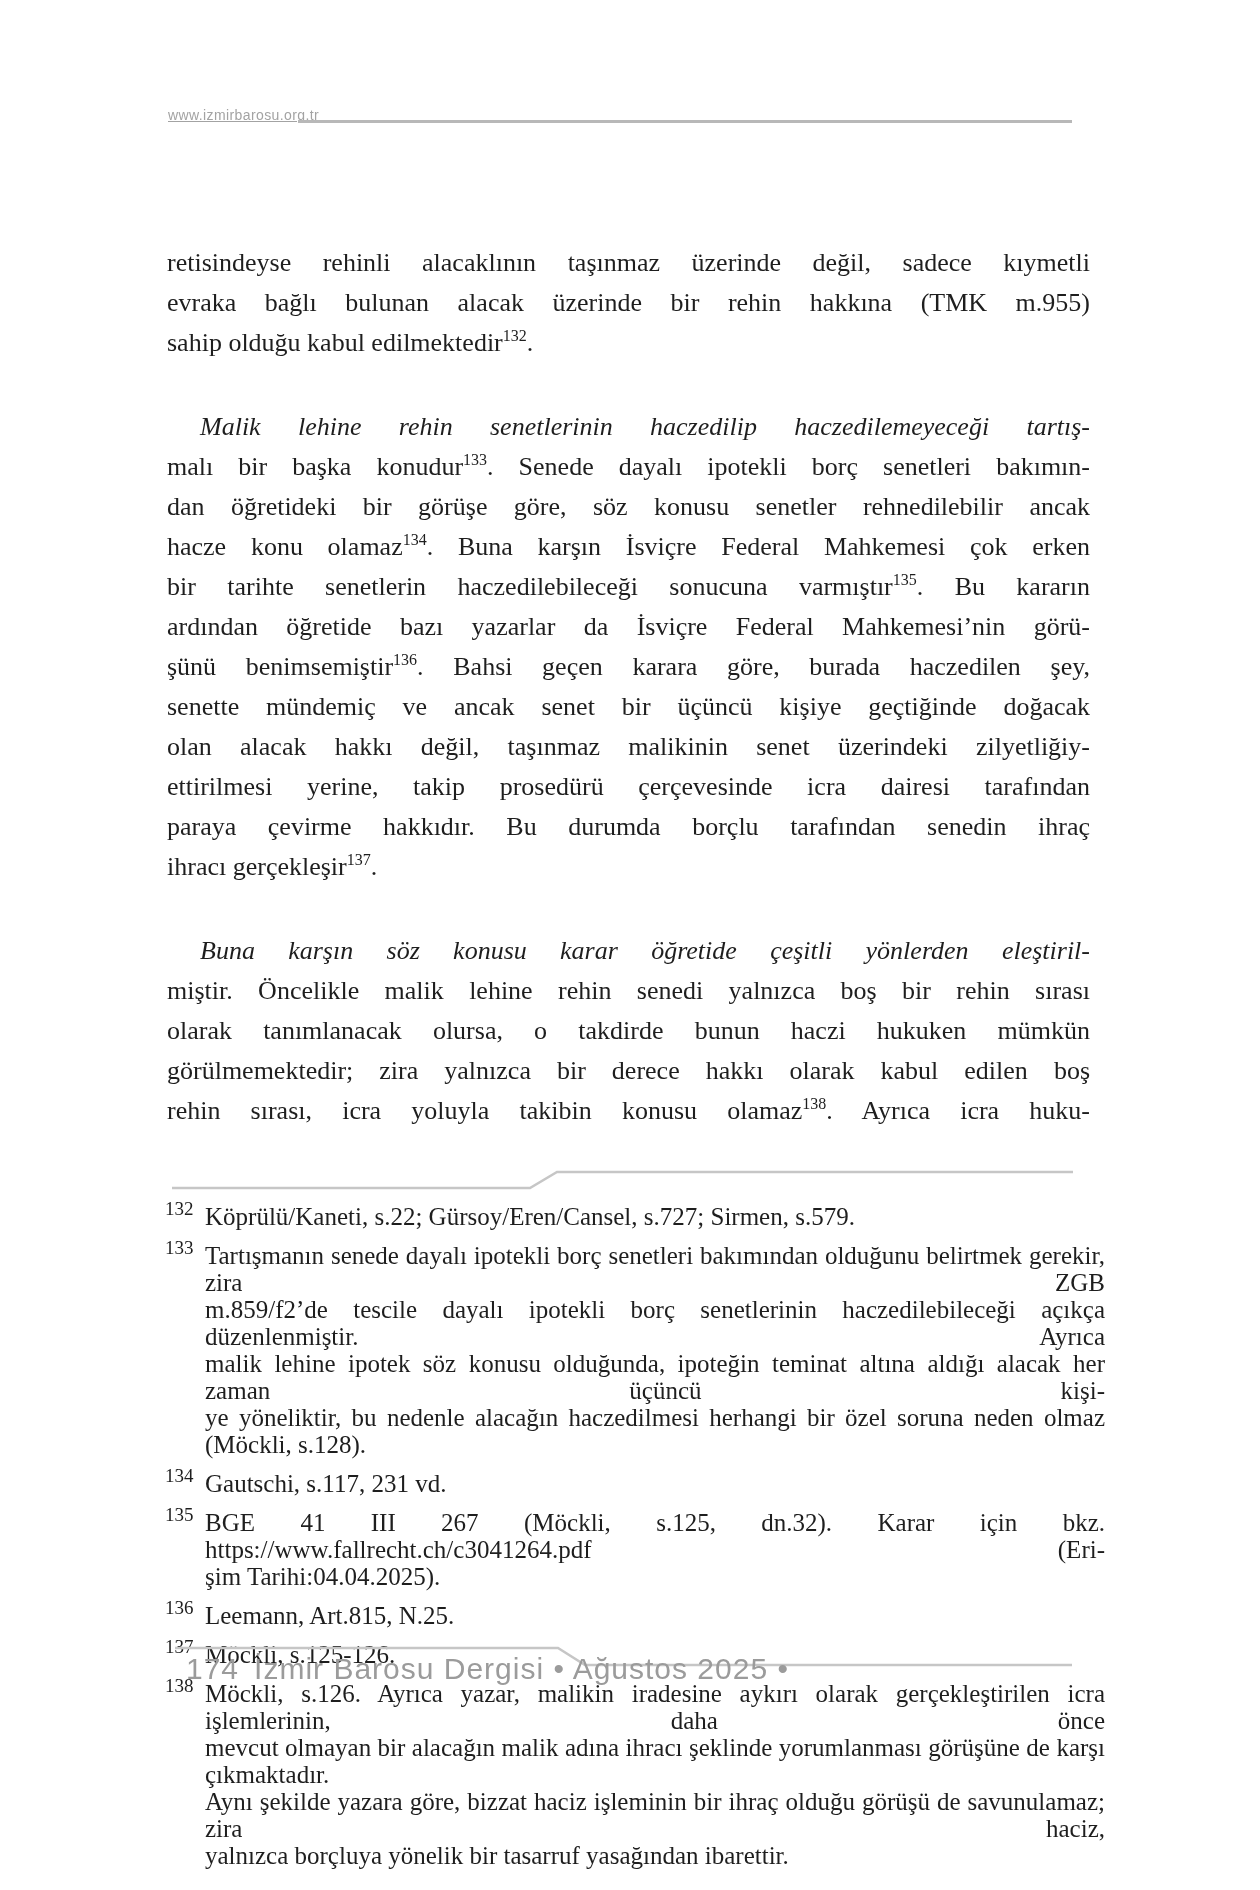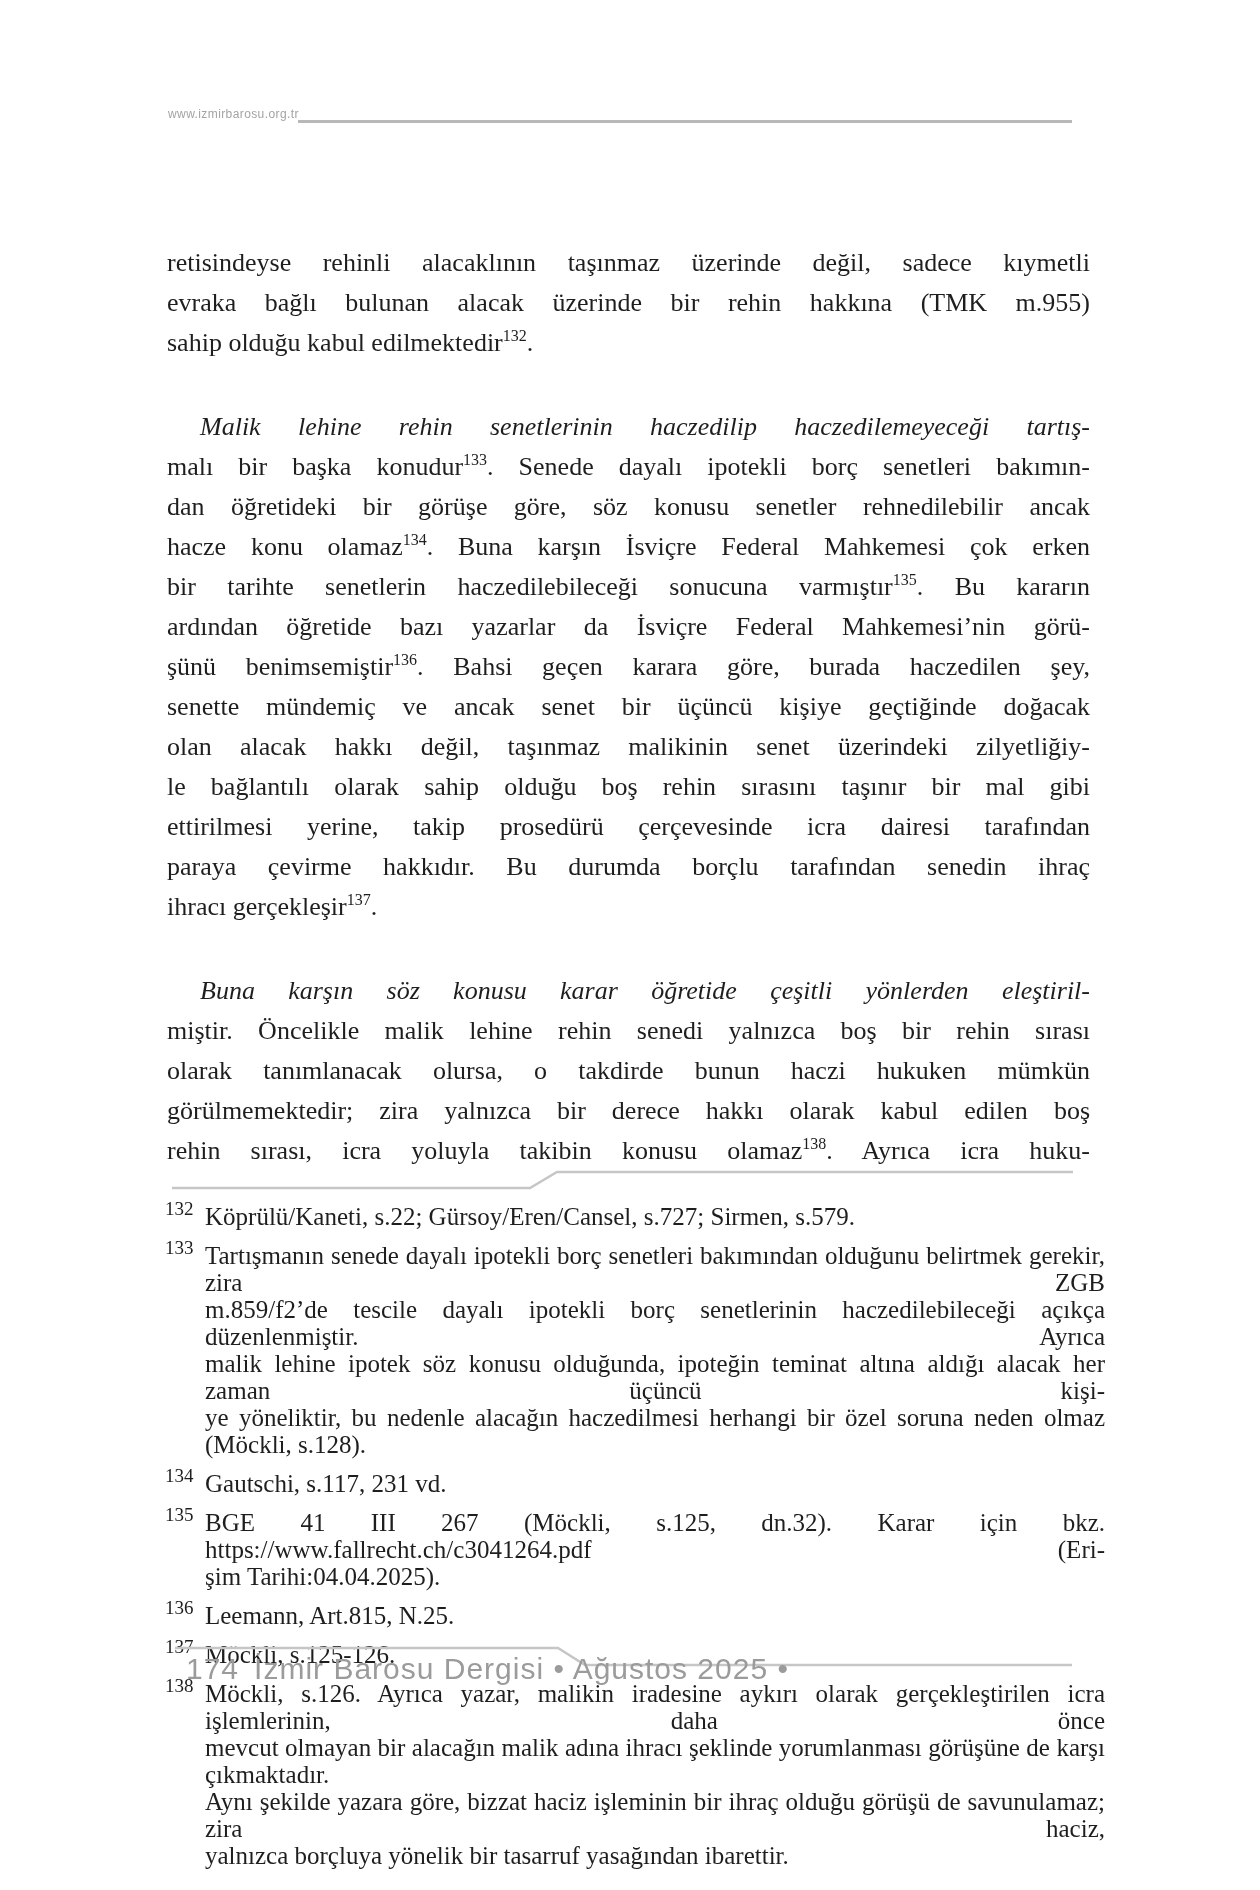--- a/index.html
+++ b/index.html
@@ -1,20 +1,20 @@
 <!DOCTYPE html>
 <html lang="tr"><head>
 <meta charset="utf-8">
 <style>
   html,body{margin:0;padding:0;background:#e8e8e8;}
   .page{position:relative;width:1260px;height:1890px;background:#ffffff;margin:0 auto;overflow:hidden;
         font-family:"Liberation Serif", serif;color:#1e1e1e;}
   
   .hdr-url{position:absolute;left:168px;top:107px;font-family:"Liberation Sans",sans-serif;
-           font-size:12px;letter-spacing:.4px;color:#a3a3a3;}
+           font-size:14px;letter-spacing:.4px;color:#a3a3a3;text-decoration:underline;}
   .hdr-rule{position:absolute;left:298px;top:120px;width:774px;height:2.5px;background:#b8b8b8;}
   
   .bodytext{position:absolute;left:167px;top:243px;width:923px;}
   .para{margin:0 0 44px 0;}
   .line{font-size:26px;line-height:40px;text-align:justify;text-align-last:justify;text-justify:inter-word;
         white-space:normal;}
   .line.nj{text-align-last:left;}
   .line.ind{padding-left:33px;font-style:italic;}
   .sup{font-size:16px;position:relative;top:-10px;line-height:0;}
   
@@ -48,21 +48,20 @@
       <div class="para">
         <div class="line ind">Malik lehine rehin senetlerinin haczedilip haczedilemeyeceği tartış-</div>
         <div class="line">malı bir başka konudur<span class="sup">133</span>. Senede dayalı ipotekli borç senetleri bakımın-</div>
         <div class="line">dan öğretideki bir görüşe göre, söz konusu senetler rehnedilebilir ancak</div>
         <div class="line">hacze konu olamaz<span class="sup">134</span>. Buna karşın İsviçre Federal Mahkemesi çok erken</div>
         <div class="line">bir tarihte senetlerin haczedilebileceği sonucuna varmıştır<span class="sup">135</span>. Bu kararın</div>
         <div class="line">ardından öğretide bazı yazarlar da İsviçre Federal Mahkemesi’nin görü-</div>
         <div class="line">şünü benimsemiştir<span class="sup">136</span>. Bahsi geçen karara göre, burada haczedilen şey,</div>
         <div class="line">senette mündemiç ve ancak senet bir üçüncü kişiye geçtiğinde doğacak</div>
         <div class="line">olan alacak hakkı değil, taşınmaz malikinin senet üzerindeki zilyetliğiy-</div>
-        <div class="line">le bağlantılı olarak sahip olduğu boş rehin sırasını taşınır bir mal gibi</div>
         <div class="line">ettirilmesi yerine, takip prosedürü çerçevesinde icra dairesi tarafından</div>
         <div class="line">paraya çevirme hakkıdır. Bu durumda borçlu tarafından senedin ihraç</div>
         <div class="line nj">ihracı gerçekleşir<span class="sup">137</span>.</div>
       </div>
       <div class="para">
         <div class="line ind">Buna karşın söz konusu karar öğretide çeşitli yönlerden eleştiril-</div>
         <div class="line">miştir. Öncelikle malik lehine rehin senedi yalnızca boş bir rehin sırası</div>
         <div class="line">olarak tanımlanacak olursa, o takdirde bunun haczi hukuken mümkün</div>
         <div class="line">görülmemektedir; zira yalnızca bir derece hakkı olarak kabul edilen boş</div>
         <div class="line">rehin sırası, icra yoluyla takibin konusu olamaz<span class="sup">138</span>. Ayrıca icra huku-</div>

